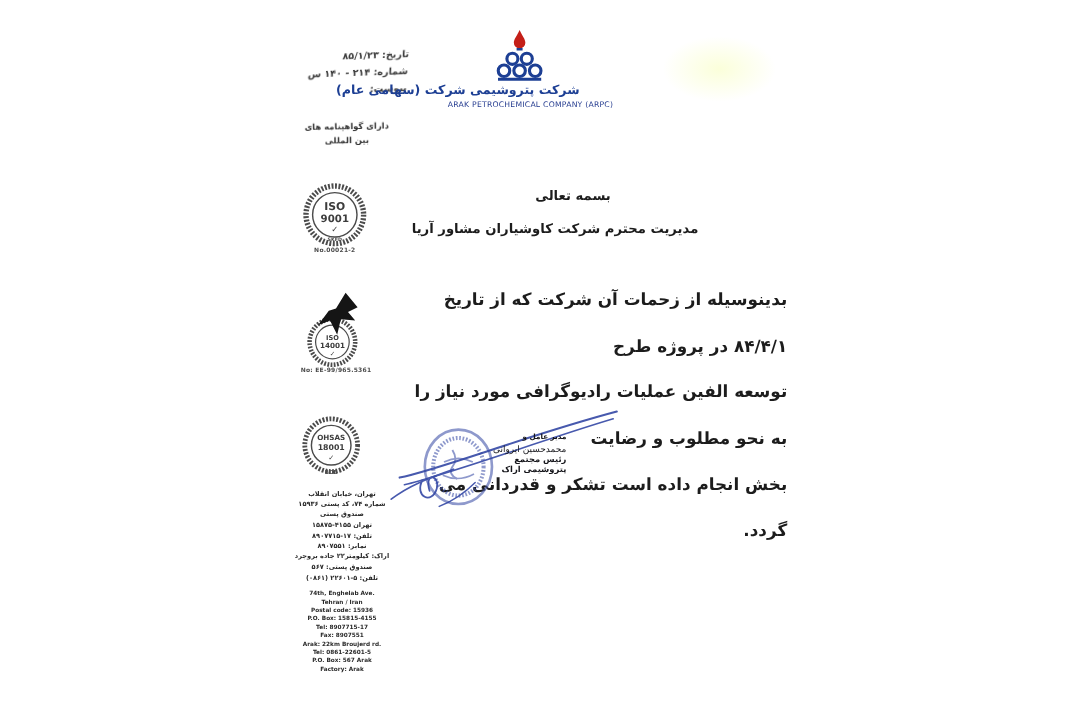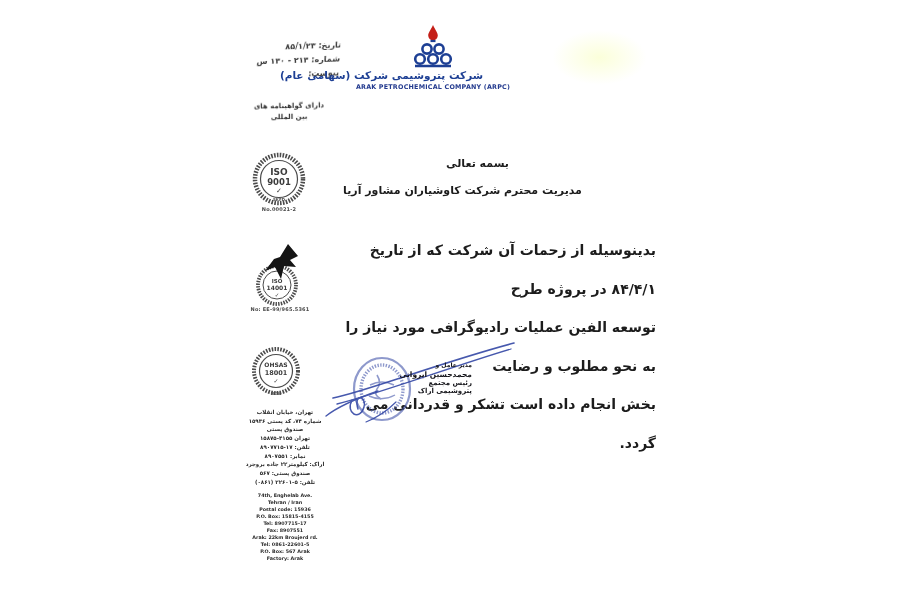--- a/index.html
+++ b/index.html
@@ -13,38 +13,38 @@
       font-size:8px;font-weight:bold;color:#3a3a3a;line-height:14px;
       transform:rotate(-2deg) skewX(-6deg);filter:blur(.3px);}
   
   .certnote{left:245px;top:101px;width:88px;text-align:center;direction:rtl;
       font-size:7px;font-weight:bold;color:#333;line-height:11px;
       transform:rotate(-1deg);filter:blur(.3px);}
   
   .logo-svg{left:411px;top:24px;}
   .co-fa{left:383px;top:69px;width:100px;text-align:center;direction:rtl;
       font-size:10.5px;font-weight:bold;color:#1d3f94;filter:blur(.25px);white-space:nowrap;}
-  .co-en{left:355px;top:83px;width:156px;text-align:center;
-      font-size:6.4px;font-weight:bold;color:#243b8f;letter-spacing:.2px;filter:blur(.3px);}
+  .co-en{left:355px;top:83px;width:156px;text-align:right;
+      font-size:6.4px;font-weight:normal;color:#243b8f;letter-spacing:.2px;filter:blur(.3px);}
   
   .sealno{position:absolute;text-align:center;font-size:5px;font-weight:bold;
       color:#4b4b4b;filter:blur(.35px);letter-spacing:.2px;}
   
   .basmala{left:409px;top:157px;width:100px;text-align:right;direction:rtl;
       font-size:11px;font-weight:bold;}
   .addressee{left:330px;top:184px;width:265px;text-align:center;direction:rtl;
       font-size:11px;font-weight:bold;}
   .para{left:328px;top:231px;width:328px;text-align:right;direction:rtl;
       font-size:14px;font-weight:bold;line-height:38.5px;}
   
   .stamp-svg{left:322px;top:330px;}
   .sig-name{left:392px;top:361px;width:80px;text-align:right;direction:rtl;
       color:#15151a;filter:blur(.3px);}
   .sig-name .pre{font-size:6px;font-weight:bold;}
-  .sig-name .nm{font-size:7.5px;font-weight:bold;margin-top:2px;}
+  .sig-name .nm{font-size:7.5px;font-weight:normal;margin-top:2px;}
   .sig-name .tt{font-size:7px;font-weight:bold;margin-top:0;}
   
   .addr-fa{left:238px;top:408px;width:94px;text-align:center;direction:rtl;
       font-size:5.5px;font-weight:bold;color:#2a2a2a;line-height:8.7px;filter:blur(.32px);}
   .addr-en{left:238px;top:492px;width:94px;text-align:center;
       font-size:4.8px;font-weight:bold;color:#2a2a2a;line-height:7px;filter:blur(.32px);}
   .blob{left:552px;top:30px;width:95px;height:55px;
       background:radial-gradient(ellipse at center,#fbffda 0%,rgba(251,255,218,0) 70%);}
 </style>
 </head>

